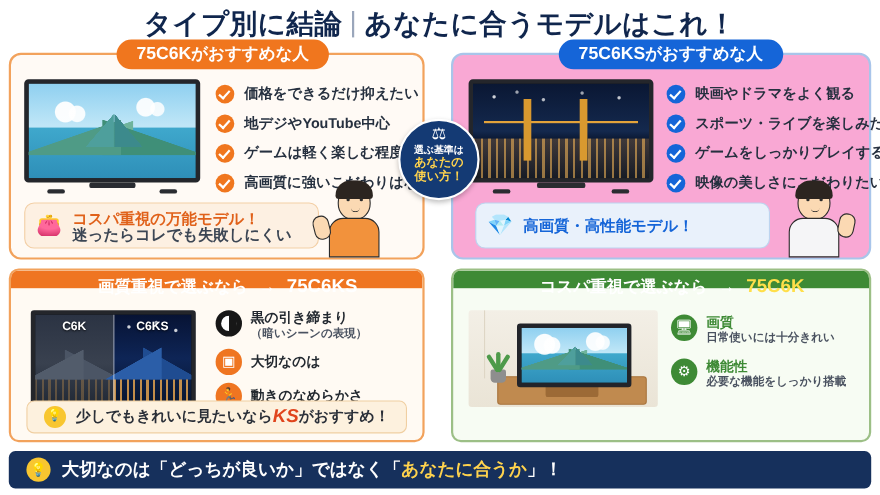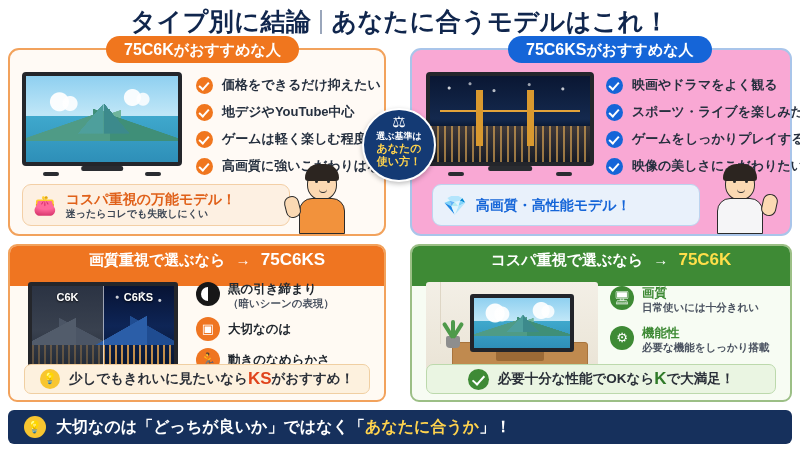--- a/index.html
+++ b/index.html
@@ -146,21 +146,21 @@
 
   
   .callout{
     position:absolute; height:42px; border-radius:9px;
     display:flex; align-items:center; padding:0 10px;
   }
   .callout.left{ left:22px; top:184px; width:268px; background:#fdf0e2; border:1px solid #f3cfa6; }
   .callout.right{ left:432px; top:184px; width:268px; background:#e9f1fb; border:1px solid #bcd4ef; }
   .callout .ic{ font-size:19px; margin-right:9px; flex:none; }
   .callout .t1{ font-size:14px; font-weight:bold; line-height:16px; }
-  .callout .t2{ font-size:10px; font-weight:bold; color:#3c4654; line-height:13px; }
+  .callout .t2{ font-size:14px; font-weight:bold; color:#3c4654; line-height:13px; }
   .callout.left .t1{ color:#e0611a; }
   .callout.right .t1{ color:#1565d8; }
 
   
   .person{ position:absolute; width:52px; height:74px; z-index:11; }
   .person .head{
     position:absolute; left:11px; top:8px; width:30px; height:32px;
     border-radius:50% 50% 46% 46%; background:#fbd9b3; border:1.5px solid #2b2b2b;
   }
   .person .hair{
@@ -187,21 +187,21 @@
   .person.p2 .hand{ right:-11px; top:34px; transform:rotate(12deg); }
 
   
   .bpanel{
     position:absolute; top:244px; height:158px;
     border-radius:9px; overflow:hidden;
   }
   .bpanel.l{ left:8px; width:378px; border:2px solid #f2a25c; background:#fffaf3; }
   .bpanel.r{ left:410px; width:382px; border:2px solid #9cbf86; background:#f7fcf3; }
   .bhead{
-    height:40px; line-height:28px; text-align:center;
+    height:16px; line-height:28px; text-align:center;
     color:#fff; font-size:15px; font-weight:bold; white-space:nowrap;padding-left:20px;
   }
   .bhead.o{ background:#ef7521; }
   .bhead.g{ background:#3e8a35; }
   .bhead .model{ font-size:17px; }
   .bhead .model.y{ color:#ffdf4a; }
 
   
   .cmp{ position:absolute; left:18px; top:36px; width:150px; height:88px; }
   .cmp .frame{
@@ -316,21 +316,21 @@
     font-size:11px; line-height:21px; text-align:center;
   }
   .bstrip .gchk{
     width:21px; height:21px; border-radius:50%; background:#3e8a35;
     margin-right:9px; position:relative; flex:none;
   }
   .bstrip .gchk:after{
     content:""; position:absolute; left:7px; top:4px; width:5px; height:10px;
     border:solid #fff; border-width:0 2.5px 2.5px 0; transform:rotate(42deg);
   }
-  .hl-ks{ color:#e0441c; font-size:17px; }
+  .hl-ks{ color:#e0441c; font-size:17px;font-style:italic; }
   .hl-k{ color:#2f7a28; font-size:17px; }
 
   
   .footer{
     position:absolute; left:8px; top:410px; width:784px; height:34px;
     background:#16305c; border-radius:6px; display:flex; align-items:center;
     padding:0 8px;
   }
   .footer .bulb{
     width:22px; height:22px; border-radius:50%; background:#f8c630;
@@ -553,26 +553,20 @@
       </div>
       <div class="feat-row">
         <span class="fic green">⚙</span>
         <span>
           <span class="f-t1 g" style="display:block">機能性</span>
           <span class="f-t2" style="display:block">必要な機能をしっかり搭載</span>
         </span>
       </div>
     </div>
 
-    <div class="bstrip r">
-      <span class="gchk"></span>
-      <span>必要十分な性能でOKなら</span>
-        <span class="hl-k">K</span>
-        <span>で大満足！</span>
-    </div>
   </div>
 
   <div class="footer">
     <span class="bulb"></span>
     <span class="msg">
       <span>大切なのは「どっちが良いか」ではなく「</span><span class="yel">あなたに合うか</span><span>」！</span>
     </span>
   </div>
 
 </div>

